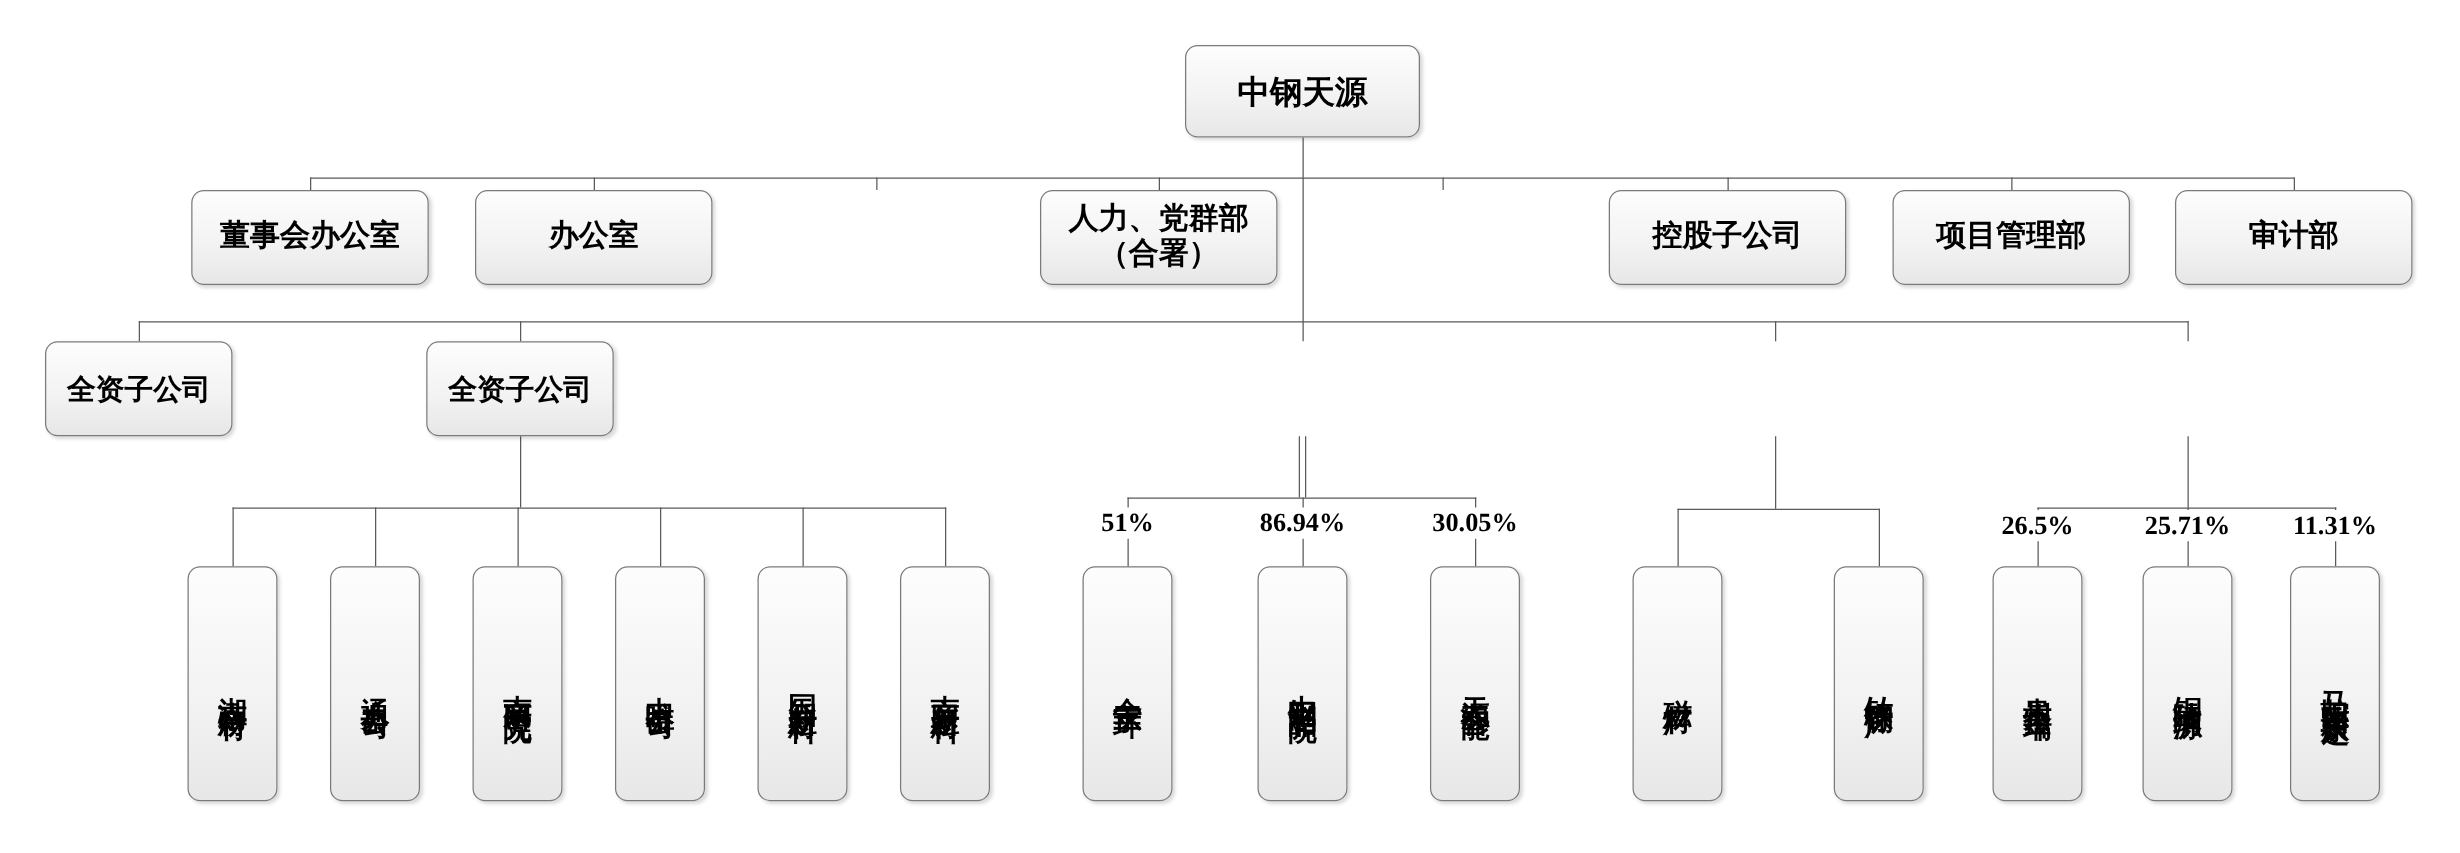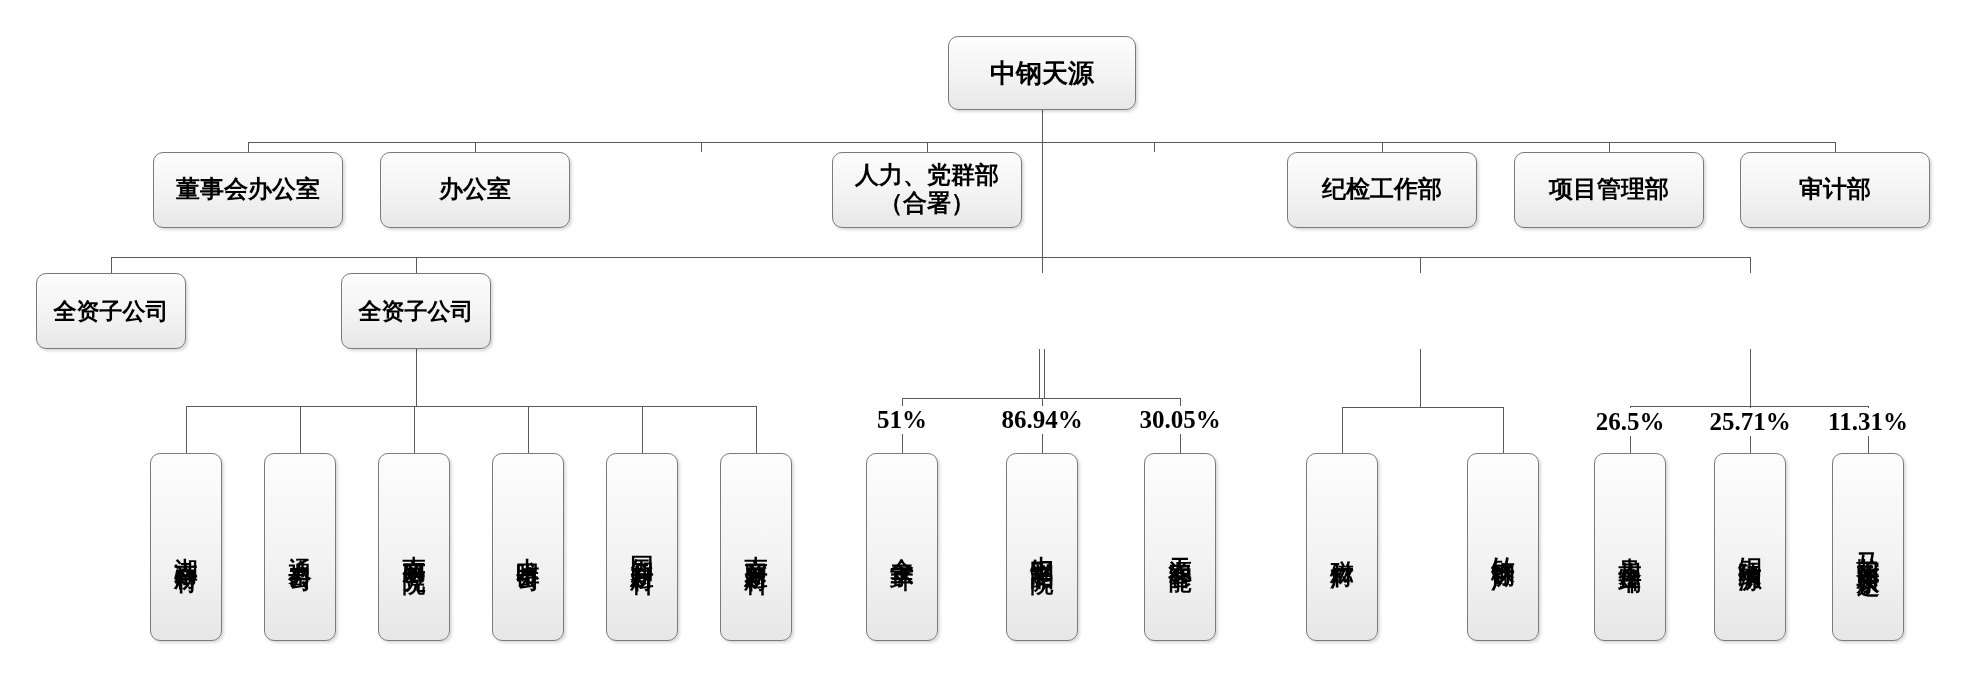--- a/index.html
+++ b/index.html
@@ -33,21 +33,21 @@
     font-weight:bold;
     letter-spacing:4px;
     line-height:1;
   }
   .ln{position:absolute;background:#5a5a5a;}
   .ln.h{height:1px;}
   .ln.v{width:1px;}
   .pct{
     position:absolute;
     transform:translateX(-50%);
-    font-size:25px;
+    font-size:21px;
     font-weight:bold;
     color:#000;
     background:#ffffff;
     padding:0 4px;
     white-space:nowrap;
   }
 </style>
 </head>
 <body>
 
@@ -99,21 +99,21 @@
   <div class="ln v" style="left:1868px;top:406px;height:47px"></div>
 
   <div class="box root-box">
     <span class="lbl">中钢天源</span>
   </div>
 
   <div class="box r2" style="left:153px"><span class="lbl">董事会办公室</span></div>
   <div class="box r2" style="left:380px"><span class="lbl">办公室</span></div>
   <div class="box r2" style="left:832px"><span class="lbl">人力、党群部
 （合署）</span></div>
-  <div class="box r2" style="left:1287px"><span class="lbl">纪检工作部</span></div>
+  <div class="box r2" style="left:1287px"><span class="lbl">控股子公司</span></div>
   <div class="box r2" style="left:1514px"><span class="lbl">项目管理部</span></div>
   <div class="box r2" style="left:1740px"><span class="lbl">审计部</span></div>
 
   <div class="box r3" style="left:36px;width:150px">
       <span class="lbl">全资子公司</span>
     </div>
   <div class="box r3" style="left:341px;width:150px">
       <span class="lbl">全资子公司</span>
     </div>
 

